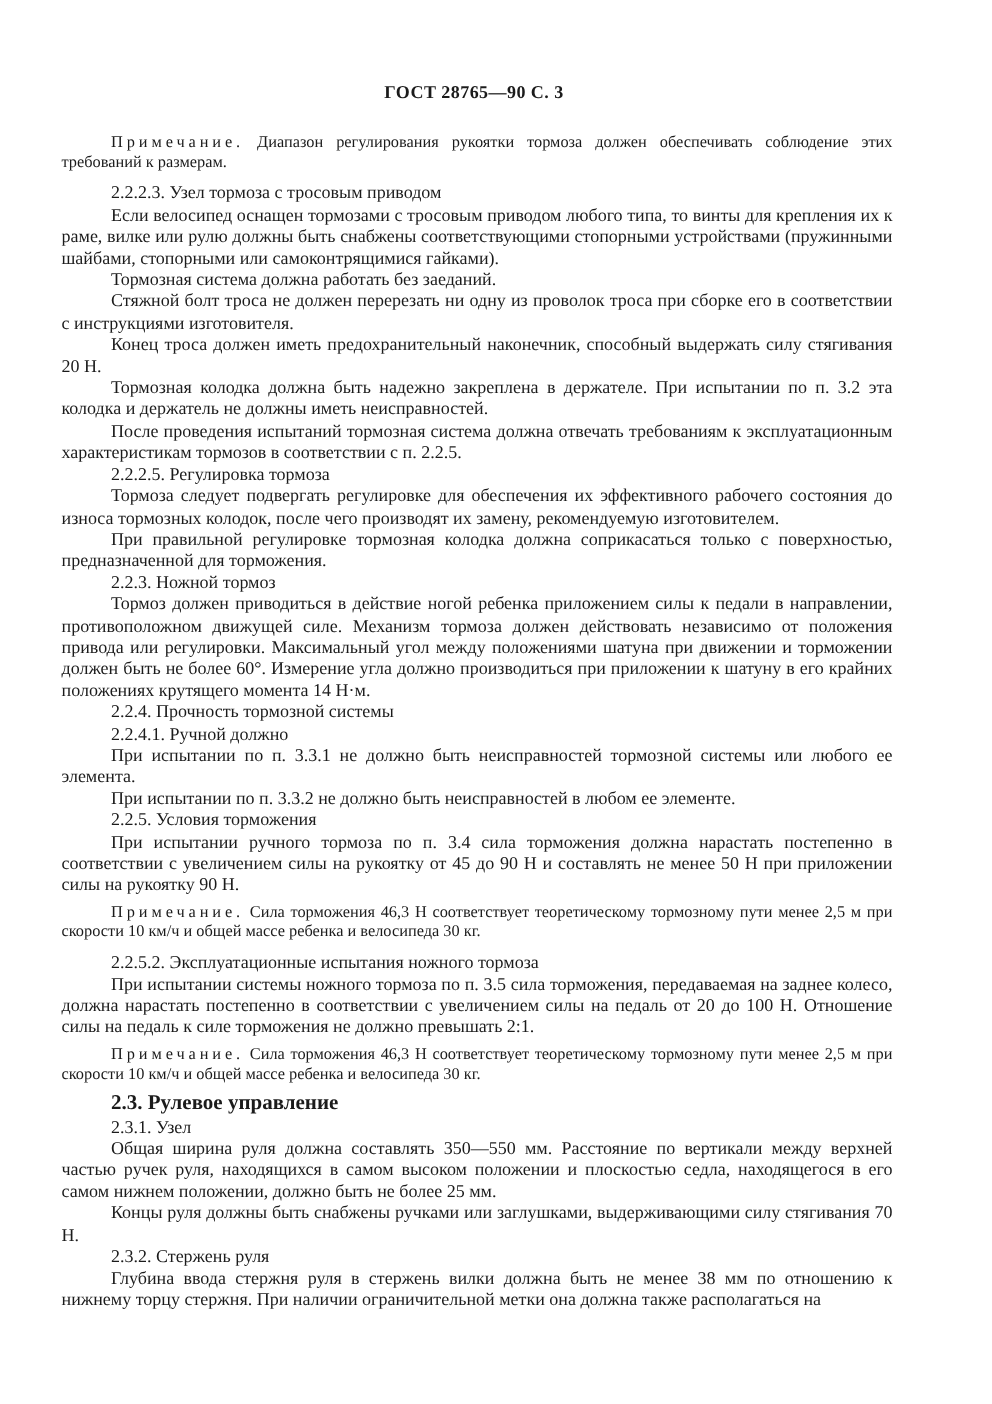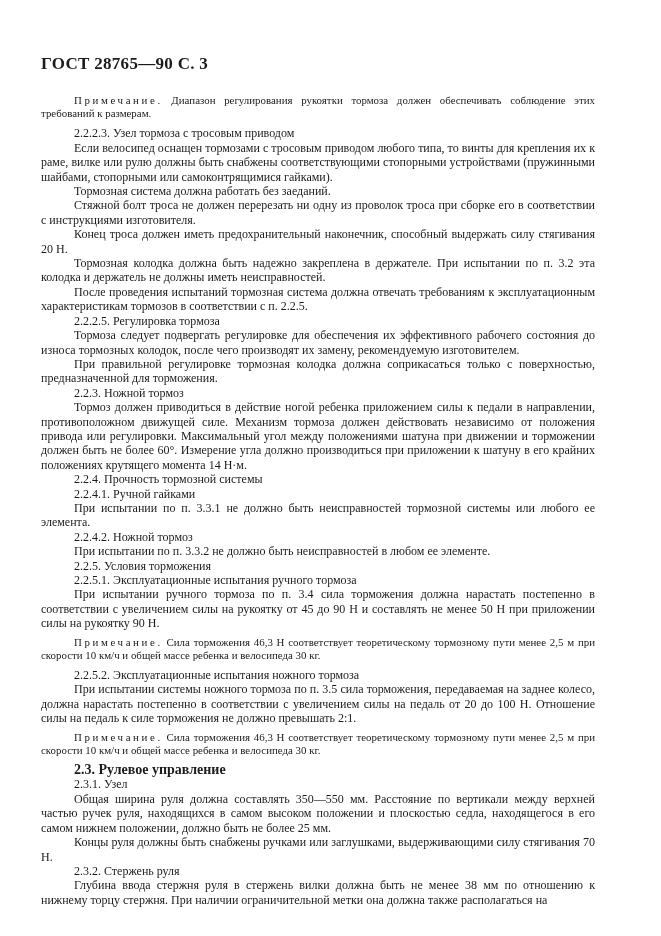--- a/index.html
+++ b/index.html
@@ -16,23 +16,23 @@
   }
   .page {
     position: relative;
     width: 661px;
     height: 936px;
     background: #ffffff;
     box-sizing: border-box;
     padding: 54px 66px 0 41px;
   }
   .header {
-    font-size: 17px;
+    font-size: 12px;
     font-weight: bold;
-    text-align: left;
+    text-align: center;
     padding-right: 4px;
     letter-spacing: 0.3px;
     margin-bottom: 20px;
     white-space: nowrap;
   }
   .content p {
     margin: 0;
     text-align: justify;
     text-indent: 33px;
   }
@@ -68,26 +68,24 @@
       <p class="body"><span class="para-text">Стяжной болт троса не должен перерезать ни одну из проволок троса при сборке его в соответствии с инструкциями изготовителя.</span></p>
       <p class="body"><span class="para-text">Конец троса должен иметь предохранительный наконечник, способный выдержать силу стягивания 20 Н.</span></p>
       <p class="body"><span class="para-text">Тормозная колодка должна быть надежно закреплена в держателе. При испытании по п. 3.2 эта колодка и держатель не должны иметь неисправностей.</span></p>
       <p class="body"><span class="para-text">После проведения испытаний тормозная система должна отвечать требованиям к эксплуатационным характеристикам тормозов в соответствии с п. 2.2.5.</span></p>
       <p class="body"><span class="para-text">2.2.2.5.  Регулировка тормоза</span></p>
       <p class="body"><span class="para-text">Тормоза следует подвергать регулировке для обеспечения их эффективного рабочего состояния до износа тормозных колодок, после чего производят их замену, рекомендуемую изготовителем.</span></p>
       <p class="body"><span class="para-text">При правильной регулировке тормозная колодка должна соприкасаться только с поверхностью, предназначенной для торможения.</span></p>
       <p class="body"><span class="para-text">2.2.3.  Ножной тормоз</span></p>
       <p class="body"><span class="para-text">Тормоз должен приводиться в действие ногой ребенка приложением силы к педали в направлении, противоположном движущей силе. Механизм тормоза должен действовать независимо от положения привода или регулировки. Максимальный угол между положениями шатуна при движении и торможении должен быть не более 60°. Измерение угла должно производиться при приложении к шатуну в его крайних положениях крутящего момента 14 Н·м.</span></p>
       <p class="body"><span class="para-text">2.2.4.  Прочность тормозной системы</span></p>
-      <p class="body"><span class="para-text">2.2.4.1.  Ручной гайками</span></p>
+      <p class="body"><span class="para-text">2.2.4.1.  Ручной должно</span></p>
       <p class="body"><span class="para-text">При испытании по п. 3.3.1 не должно быть неисправностей тормозной системы или любого ее элемента.</span></p>
-      <p class="body"><span class="para-text">2.2.4.2.  Ножной тормоз</span></p>
       <p class="body"><span class="para-text">При испытании по п. 3.3.2 не должно быть неисправностей в любом ее элементе.</span></p>
       <p class="body"><span class="para-text">2.2.5.  Условия торможения</span></p>
-      <p class="body"><span class="para-text">2.2.5.1.  Эксплуатационные испытания ручного тормоза</span></p>
       <p class="body"><span class="para-text">При испытании ручного тормоза по п. 3.4 сила торможения должна нарастать постепенно в соответствии с увеличением силы на рукоятку от 45 до 90 Н и составлять не менее 50 Н при приложении силы на рукоятку 90 Н.</span></p>
       <p class="note"><span class="note-label">Примечание.</span><span class="para-text"> Сила торможения 46,3 Н соответствует теоретическому тормозному пути менее 2,5 м при скорости 10 км/ч и общей массе ребенка и велосипеда 30 кг.</span></p>
       <p class="body"><span class="para-text">2.2.5.2.  Эксплуатационные испытания ножного тормоза</span></p>
       <p class="body"><span class="para-text">При испытании системы ножного тормоза по п. 3.5 сила торможения, передаваемая на заднее колесо, должна нарастать постепенно в соответствии с увеличением силы на педаль от 20 до 100 Н. Отношение силы на педаль к силе торможения не должно превышать 2:1.</span></p>
       <p class="note"><span class="note-label">Примечание.</span><span class="para-text"> Сила торможения 46,3 Н соответствует теоретическому тормозному пути менее 2,5 м при скорости 10 км/ч и общей массе ребенка и велосипеда 30 кг.</span></p>
       <p class="heading"><span class="para-text">2.3.  Рулевое управление</span></p>
       <p class="body"><span class="para-text">2.3.1.  Узел</span></p>
       <p class="body"><span class="para-text">Общая ширина руля должна составлять 350—550 мм. Расстояние по вертикали между верхней частью ручек руля, находящихся в самом высоком положении и плоскостью седла, находящегося в его самом нижнем положении, должно быть не более 25 мм.</span></p>
       <p class="body"><span class="para-text">Концы руля должны быть снабжены ручками или заглушками, выдерживающими силу стягивания 70 Н.</span></p>
       <p class="body"><span class="para-text">2.3.2.  Стержень руля</span></p>

